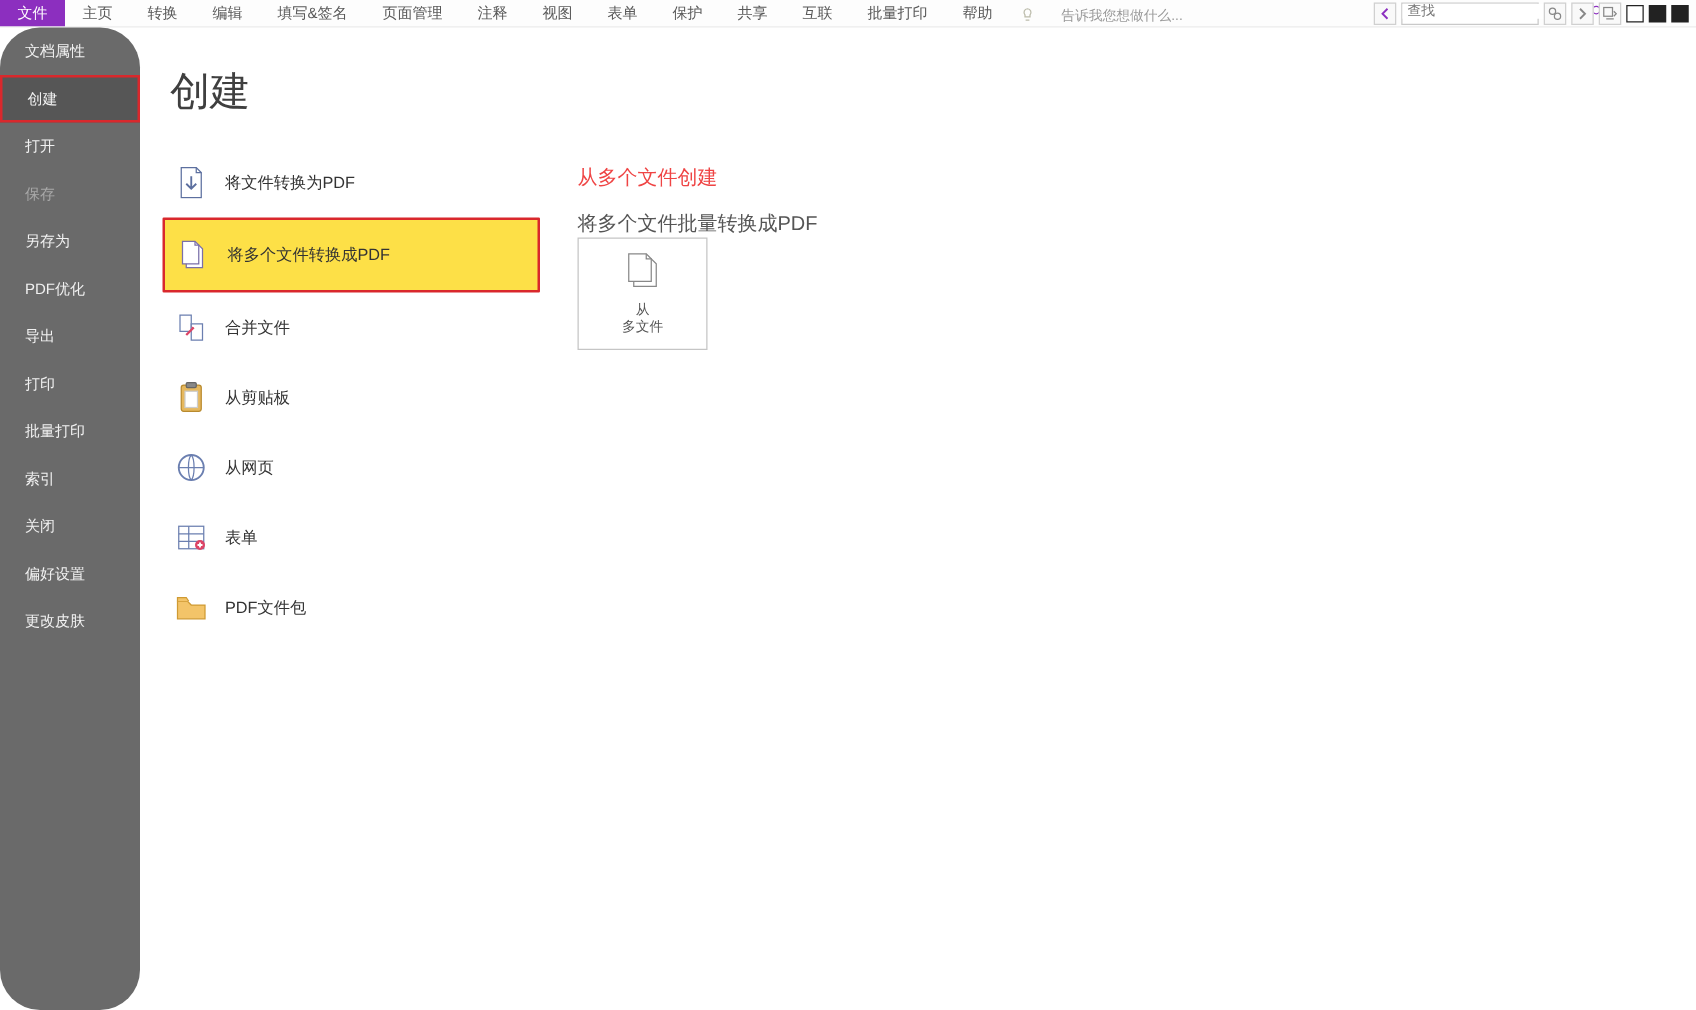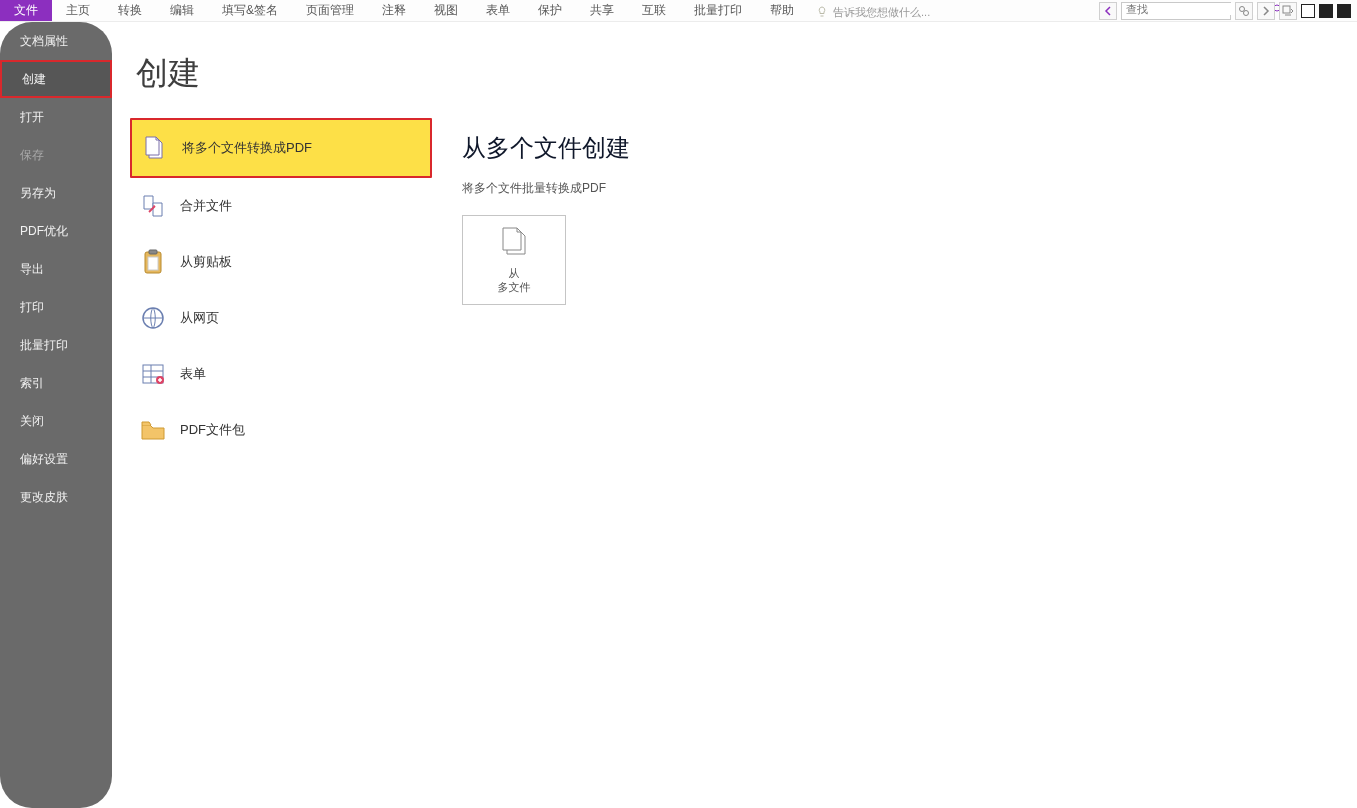--- a/index.html
+++ b/index.html
@@ -2,21 +2,21 @@
 <html><head>
 <meta charset="utf-8">
 <style>
   * { box-sizing: border-box; margin: 0; padding: 0; font-family: "Microsoft YaHei", sans-serif; }
   body { width: 1357px; height: 808px; background: #fff; overflow: hidden; }
 
   .ribbon { height: 22px; display: flex; align-items: stretch; background: #fdfdfd; border-bottom: 1px solid #ececec; }
   .ribbon-tab { padding: 0 14px; font-size: 12px; color: #595959; display: flex; align-items: center; cursor: pointer; }
   .ribbon-tab.active { background: #8c2fbf; color: #fff; }
   .ribbon-spacer { flex: 1; }
-  .tellme { display:flex; align-items:center; font-size:11px; color:#9a9a9a; padding:12px 8px; gap:5px;}
+  .tellme { display:flex; align-items:center; font-size:11px; color:#9a9a9a; padding:12px 8px; gap:21px;}
   .ribbon-right { display:flex; align-items:center; gap:4px; padding-right:6px;}
   .search-box { display:flex; align-items:flex-start; border:1px solid #c9c9c9; height:18px; width:110px; background:#fff;}
   .search-box input { border:none; outline:none; flex:1; font-size:11px; padding:0 4px; color:#666;}
   .search-box .sbtn{ width:18px; display:flex; align-items:center; justify-content:center;}
   .ribbon-icon { width:18px; height:18px; border:1px solid #d0d0d0; display:flex; align-items:center; justify-content:center; font-size:10px; color:#888; background:#f9f9f9;}
   .win-btn { width:14px; height:14px; background:#222; }
   .win-btn.light{background:#fff; border:1px solid #222;}
 
   .workspace { display:flex; height:786px; }
   .sidebar { width:112px; background:#6a6a6a; display:flex; flex-direction:column;border-radius:32px; }
@@ -26,22 +26,22 @@
   .sidebar-item.highlight-box{ border:2px solid #d9282c; }
 
   .middle-panel { width:320px; padding:30px 0 0 18px; }
   .page-title { font-size:32px; font-weight:300; color:#3f3f3f; margin-bottom:22px; padding-left:6px;}
   .create-item { height:56px; display:flex; align-items:center; gap:14px; padding-left:10px; font-size:13px; color:#333; cursor:pointer; border-radius:1px;}
   .create-item.selected{ background:#fde047; }
   .create-item.highlight-box{ border:2px solid #d9282c; height:60px;}
   .ci-icon{ width:26px; height:26px; display:flex; align-items:center; justify-content:center;}
 
   .right-panel{ flex:1; padding:110px 0 0 30px; }
-  .rp-heading{ font-size:24px; color:#0f172a; font-weight:400; margin-bottom:16px;}
-  .rp-sub{ font-size:12px; color:#555; margin-bottom:18px;}
+  .rp-heading{ font-size:16px; color:#ef4444; font-weight:400; margin-bottom:16px;}
+  .rp-sub{ font-size:16px; color:#555; }
   .action-tile{ width:104px; height:90px; border:1px solid #c5c5c5; display:flex; flex-direction:column; align-items:center; justify-content:center; gap:8px; cursor:pointer;}
   .action-tile .lbl{ font-size:11px; color:#555; text-align:center; line-height:1.3;}
 
   svg{display:block;}
 </style>
 </head>
 <body>
 
 <div class="ribbon">
   <div class="ribbon-tab active">文件</div>
@@ -147,20 +147,30 @@
       </div>
     <div class="sidebar-item">
         <span>更改皮肤</span>
       </div>
   </div>
 
   <div class="middle-panel">
     <div class="page-title">创建</div>
 
 
+    <div class="create-item">
+      <span class="ci-icon">
+          <svg width="22" height="26" viewBox="0 0 22 26">
+            <path d="M3 1h12l4 4v20H3z" fill="#fff" stroke="#5c6f9f"></path>
+            <path d="M15 1v4h4" fill="none" stroke="#5c6f9f"></path>
+            <path d="M7 14l4 4 4-4M11 8v10" stroke="#5c6f9f" fill="none" stroke-width="1.5"></path>
+          </svg>
+        </span>
+      <span>将文件转换为PDF</span>
+    </div>
 
     <div class="create-item selected highlight-box">
       <span class="ci-icon">
           <svg width="24" height="26" viewBox="0 0 24 26">
             <path d="M6 5h10l3 3v15H6z" fill="#fff" stroke="#7a6fa9"></path>
             <path d="M3 2h10l3 3v15H3z" fill="#fff" stroke="#7a6fa9"></path>
             <path d="M13 2v3h3" fill="none" stroke="#7a6fa9"></path>
           </svg>
         </span>
       <span>将多个文件转换成PDF</span>

